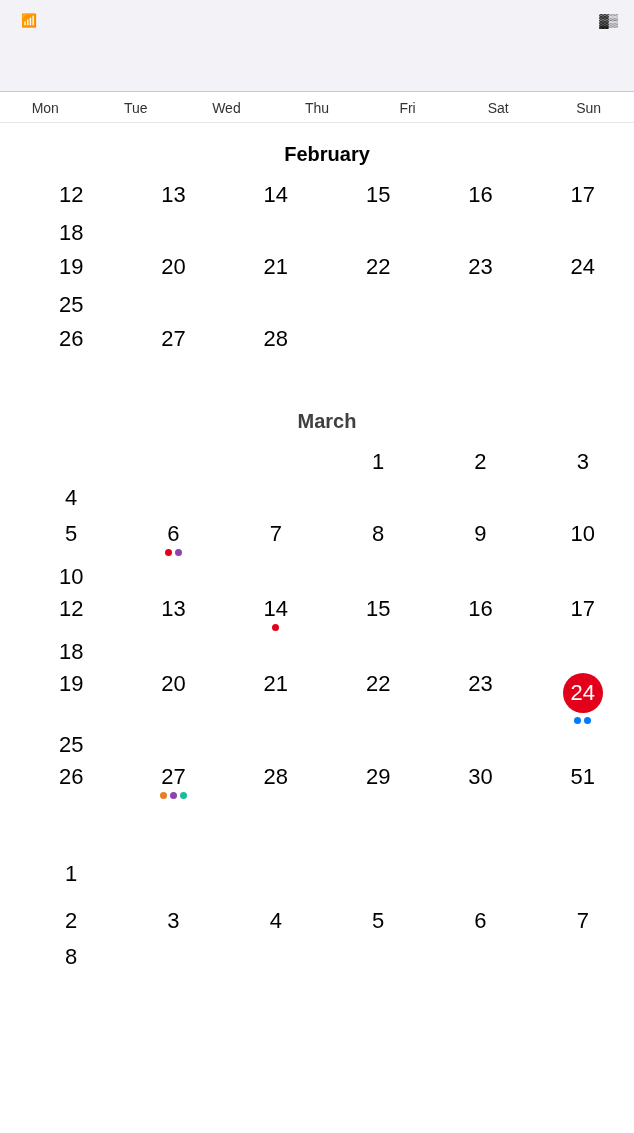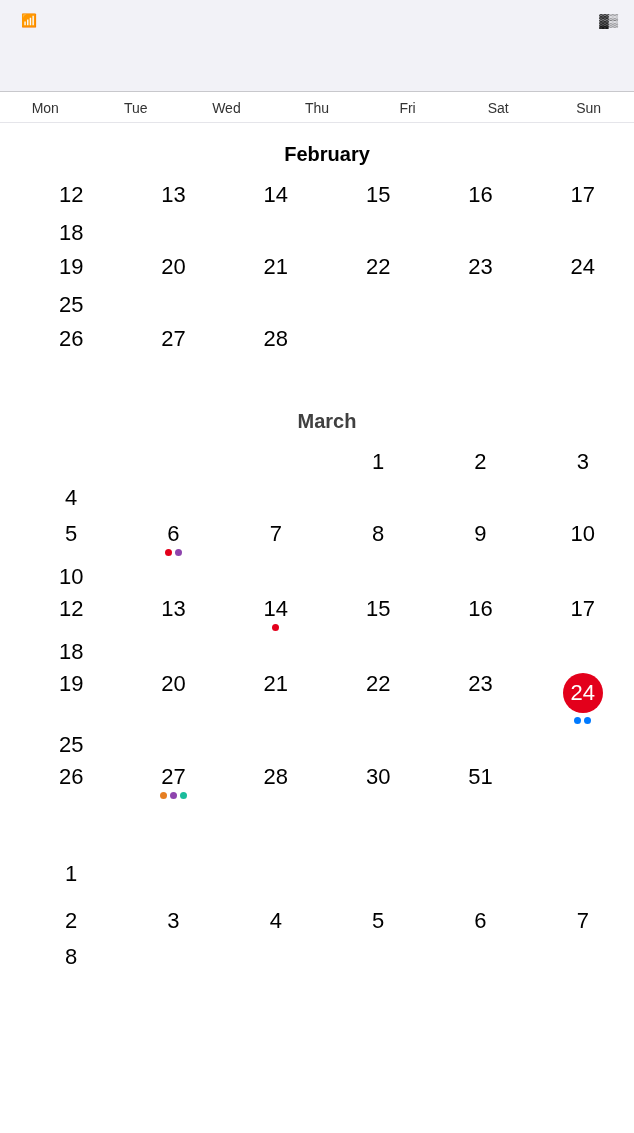--- a/index.html
+++ b/index.html
@@ -373,20 +373,23 @@
             <div class="dots">
               <div class="dot dot-orange"></div>
               <div class="dot dot-purple"></div>
               <div class="dot dot-teal"></div>
             </div>
           </div>
           <div class="day-cell">
             <div class="day-number">28</div>
           </div>
           <div class="day-cell">
+            <div class="day-number">29</div>
+          </div>
+          <div class="day-cell">
             <div class="day-number">30</div>
           </div>
           <div class="day-cell">
             <div class="day-number">51</div>
           </div>
           <div class="day-cell">
             <div class="day-number empty"></div>
           </div>
         </div>
       </div>

